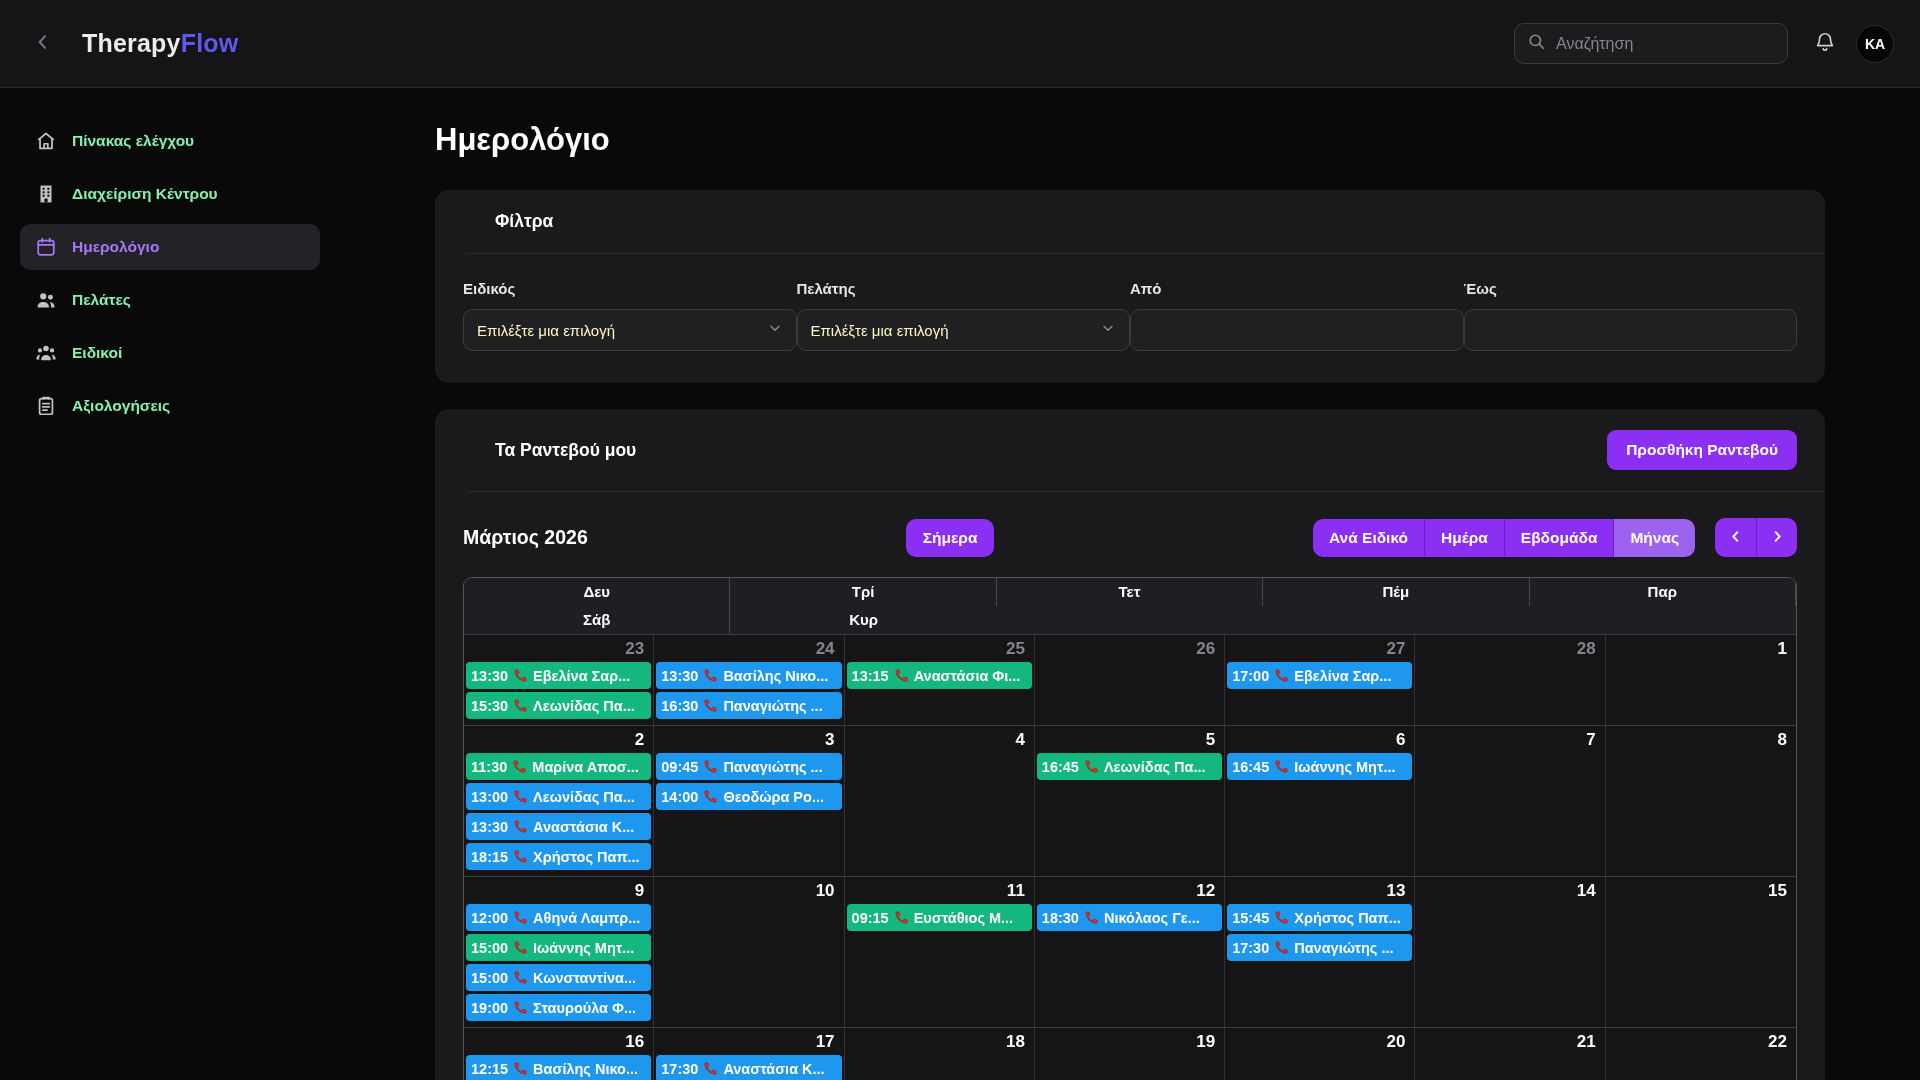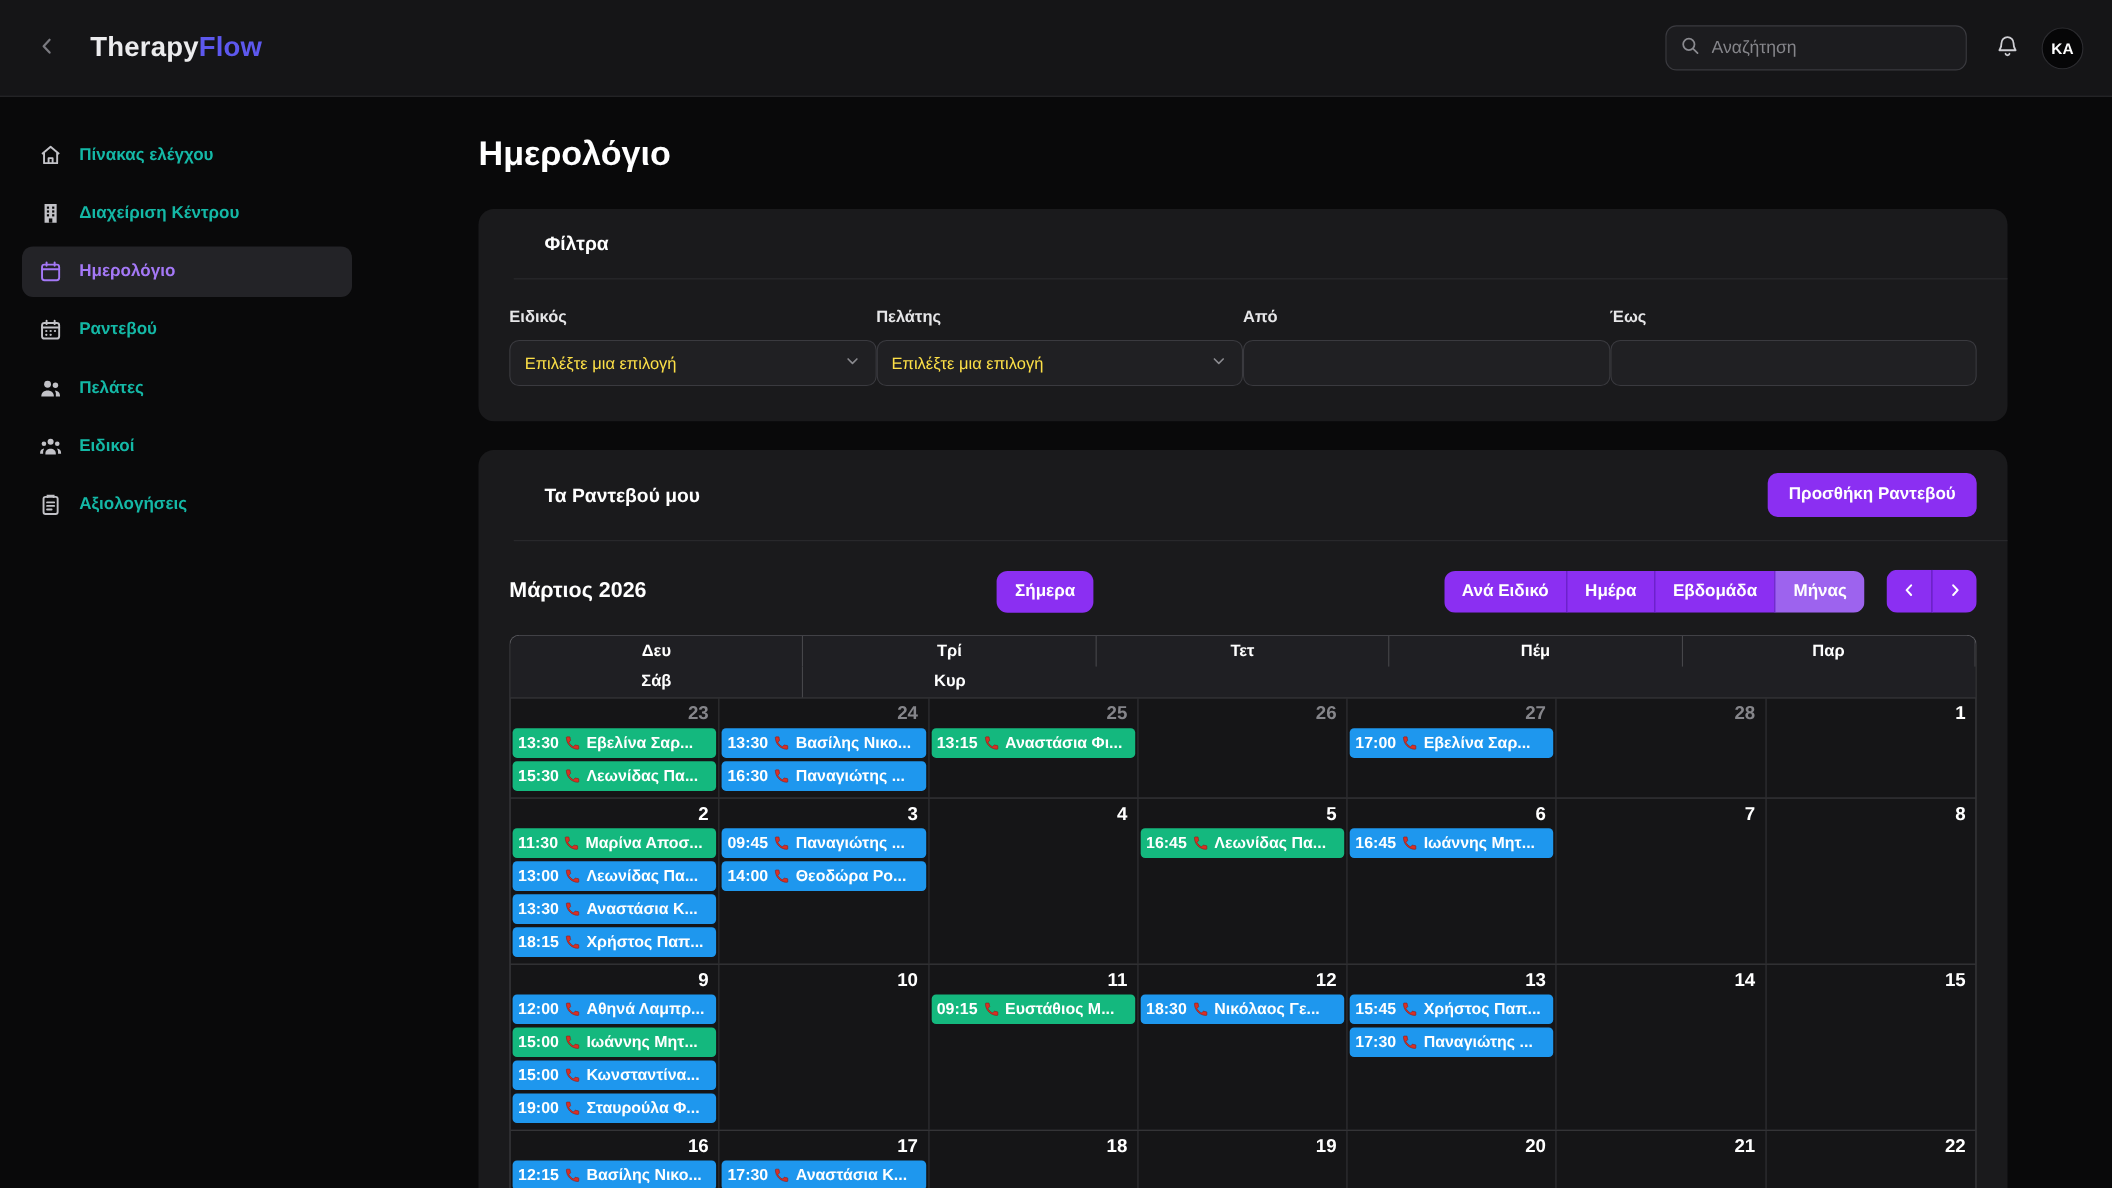--- a/index.html
+++ b/index.html
@@ -21,42 +21,42 @@
   .search-box input::placeholder { color:#85858a; }
   .bell-btn { background:none; border:none; margin-left:26px; cursor:pointer; display:flex; }
   .avatar { width:38px; height:38px; border-radius:50%; background:#060607;
             border:1px solid #2c2c30; color:#fff; font-size:14px; font-weight:bold;
             display:flex; align-items:center; justify-content:center; margin-left:20px; }
 
   
   .layout { display:flex; height:1008px; }
   .sidebar { width:340px; padding:30px 20px; flex:none; }
   .nav-item { display:flex; align-items:center; gap:15px; padding:12px 15px;
-              border-radius:10px; font-size:15.5px; font-weight:600; color:#14b8a6;
+              border-radius:10px; font-size:15.5px; font-weight:600; color:#86efac;
               margin-bottom:7px; cursor:pointer; }
   .nav-item .ico { width:22px; height:22px; color:#c2c2c7; flex:none; display:flex; }
   .nav-item.active { background:#232327; color:#a478f6; }
   .nav-item.active .ico { color:#a478f6; }
 
   .main { flex:1; padding:34px 95px 0 95px; min-width:0; }
   .page-title { font-size:31px; font-weight:bold; color:#fff; }
 
   
   .card { background:#1a1a1c; border-radius:14px; margin-top:32px; }
   .card-header { padding:21px 28px; border-bottom:1px solid #2b2b2e;
                  display:flex; align-items:center; justify-content:space-between;margin-left:32px; }
   .card-header h2 { font-size:17.5px; font-weight:bold; color:#fff; }
 
   .filters-body { display:flex; padding:26px 28px 32px; }
   .field { flex:1; min-width:0; }
   .field label { display:block; font-size:15px; font-weight:600; color:#e6e6e8; margin-bottom:12px; }
   .control { height:42px; background:#202023; border:1px solid #3a3a3f; border-radius:9px;
              display:flex; align-items:center; padding:0 13px; }
   .control.select { justify-content:space-between; cursor:pointer; }
-  .control .ph { color:#fde047; font-size:15px; overflow:hidden; white-space:nowrap; }
+  .control .ph { color:#fef9c3; font-size:15px; overflow:hidden; white-space:nowrap; }
   .control input { background:transparent; border:none; outline:none; width:100%;
                    color:#e6e6e8; font-size:15px; font-family:inherit; }
 
   .add-btn { background:#8b2ff2; color:#fff; border:none; border-radius:9px;
              padding:11px 19px; font-size:15.5px; font-weight:600; cursor:pointer; font-family:inherit; }
 
   
   .cal-toolbar { display:flex; align-items:center; padding:26px 28px 20px; }
   .month-label { font-size:19.5px; font-weight:bold; color:#fff; }
   .today-btn { margin-left:318px; background:#8b2ff2; color:#fff; border:none;
@@ -161,38 +161,20 @@
             <rect x="3.5" y="5" width="17" height="15.5" rx="2.4"></rect>
             <line x1="3.5" y1="9.6" x2="20.5" y2="9.6"></line>
             <line x1="8" y1="2.8" x2="8" y2="6.2"></line>
             <line x1="16" y1="2.8" x2="16" y2="6.2"></line>
           </svg>
         </span>
         <span>Ημερολόγιο</span>
       </div>
       <div class="nav-item">
         <span class="ico">
-          <svg width="22" height="22" viewBox="0 0 24 24" fill="none" stroke="currentColor" stroke-width="1.9" stroke-linecap="round">
-            <rect x="3.5" y="5" width="17" height="15.5" rx="2.4"></rect>
-            <line x1="3.5" y1="9.6" x2="20.5" y2="9.6"></line>
-            <line x1="8" y1="2.8" x2="8" y2="6.2"></line>
-            <line x1="16" y1="2.8" x2="16" y2="6.2"></line>
-            <g stroke-width="2.2">
-              <line x1="7.7" y1="13" x2="7.8" y2="13"></line>
-              <line x1="12" y1="13" x2="12.1" y2="13"></line>
-              <line x1="16.3" y1="13" x2="16.4" y2="13"></line>
-              <line x1="7.7" y1="16.8" x2="7.8" y2="16.8"></line>
-              <line x1="12" y1="16.8" x2="12.1" y2="16.8"></line>
-            </g>
-          </svg>
-        </span>
-        <span>Ραντεβού</span>
-      </div>
-      <div class="nav-item">
-        <span class="ico">
           <svg width="22" height="22" viewBox="0 0 24 24" fill="currentColor">
             <circle cx="9" cy="8" r="3.4"></circle>
             <path d="M2.8 19.5c0-3.3 2.8-5.4 6.2-5.4s6.2 2.1 6.2 5.4v.7H2.8Z"></path>
             <circle cx="16.8" cy="9" r="2.7"></circle>
             <path d="M16.3 14.2c2.9.2 5 2.2 5 5v1h-4.1a7.9 7.9 0 0 0-.9-6Z"></path>
           </svg>
         </span>
         <span>Πελάτες</span>
       </div>
       <div class="nav-item">

